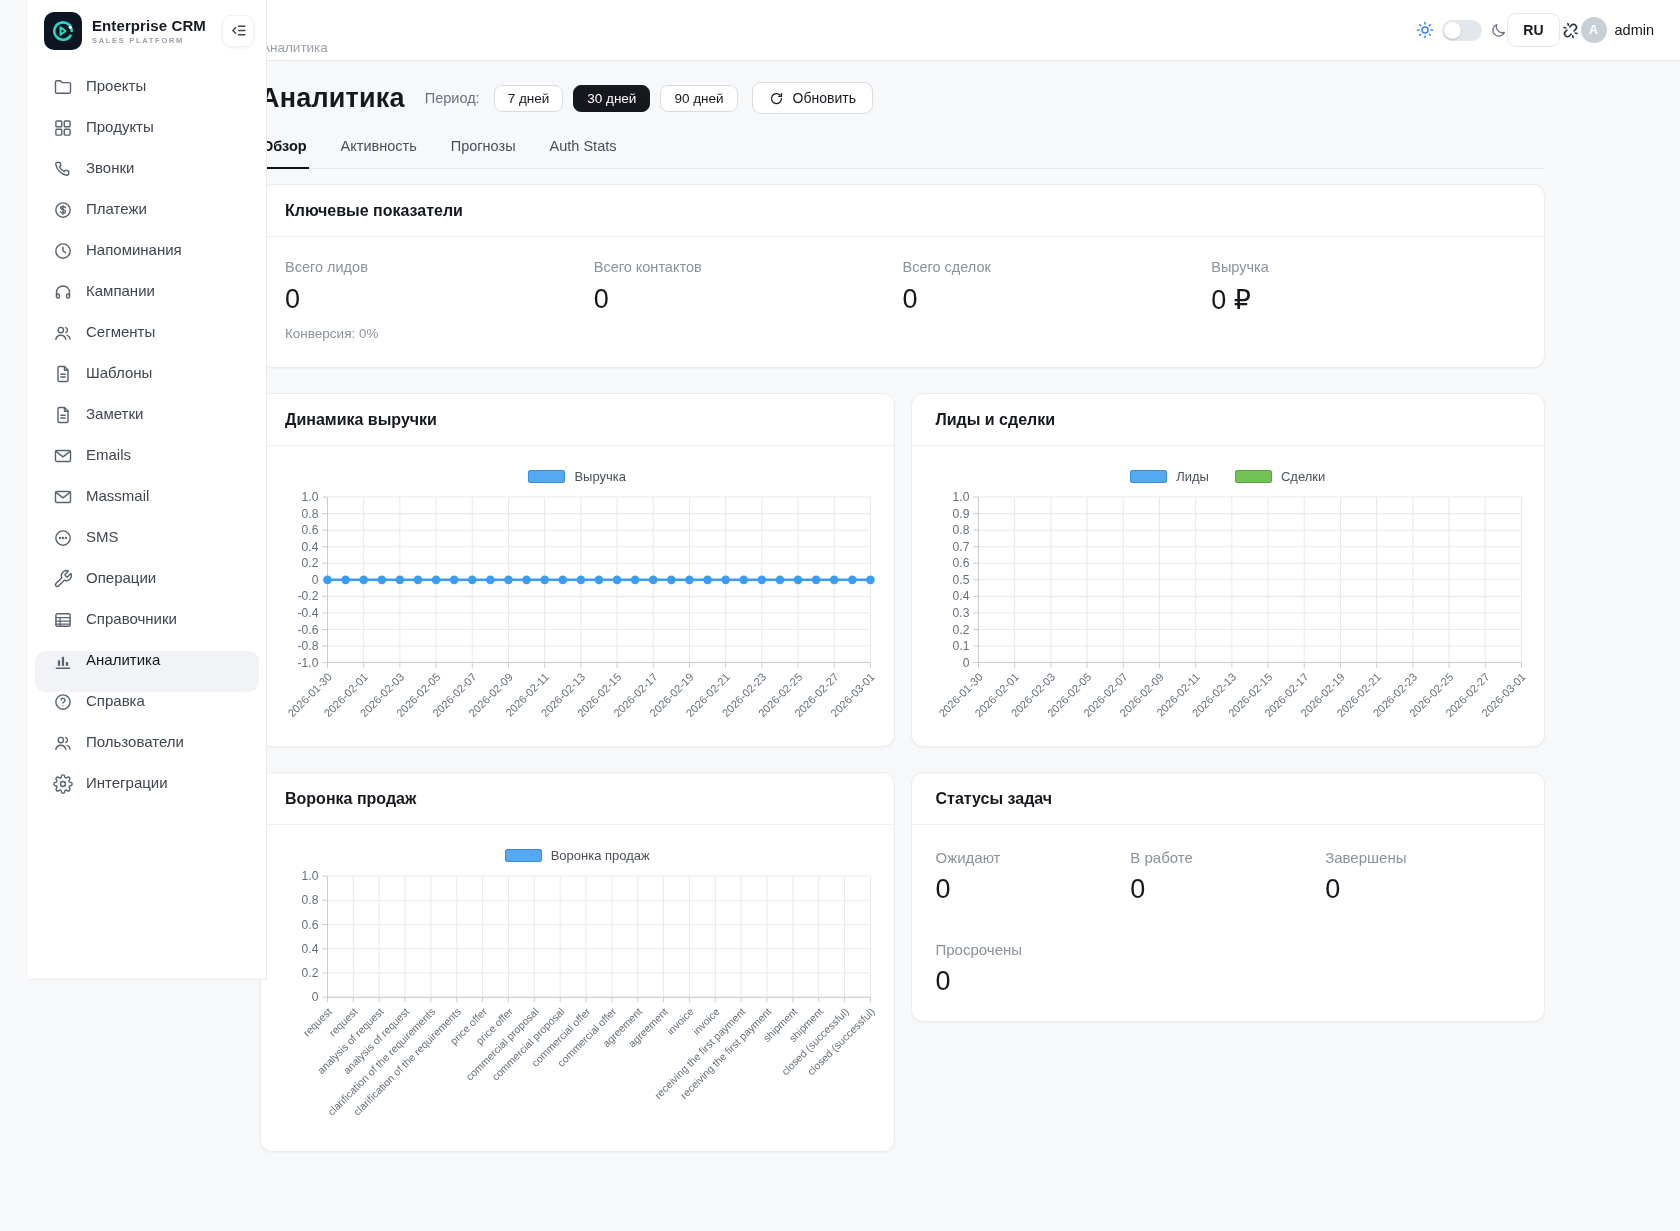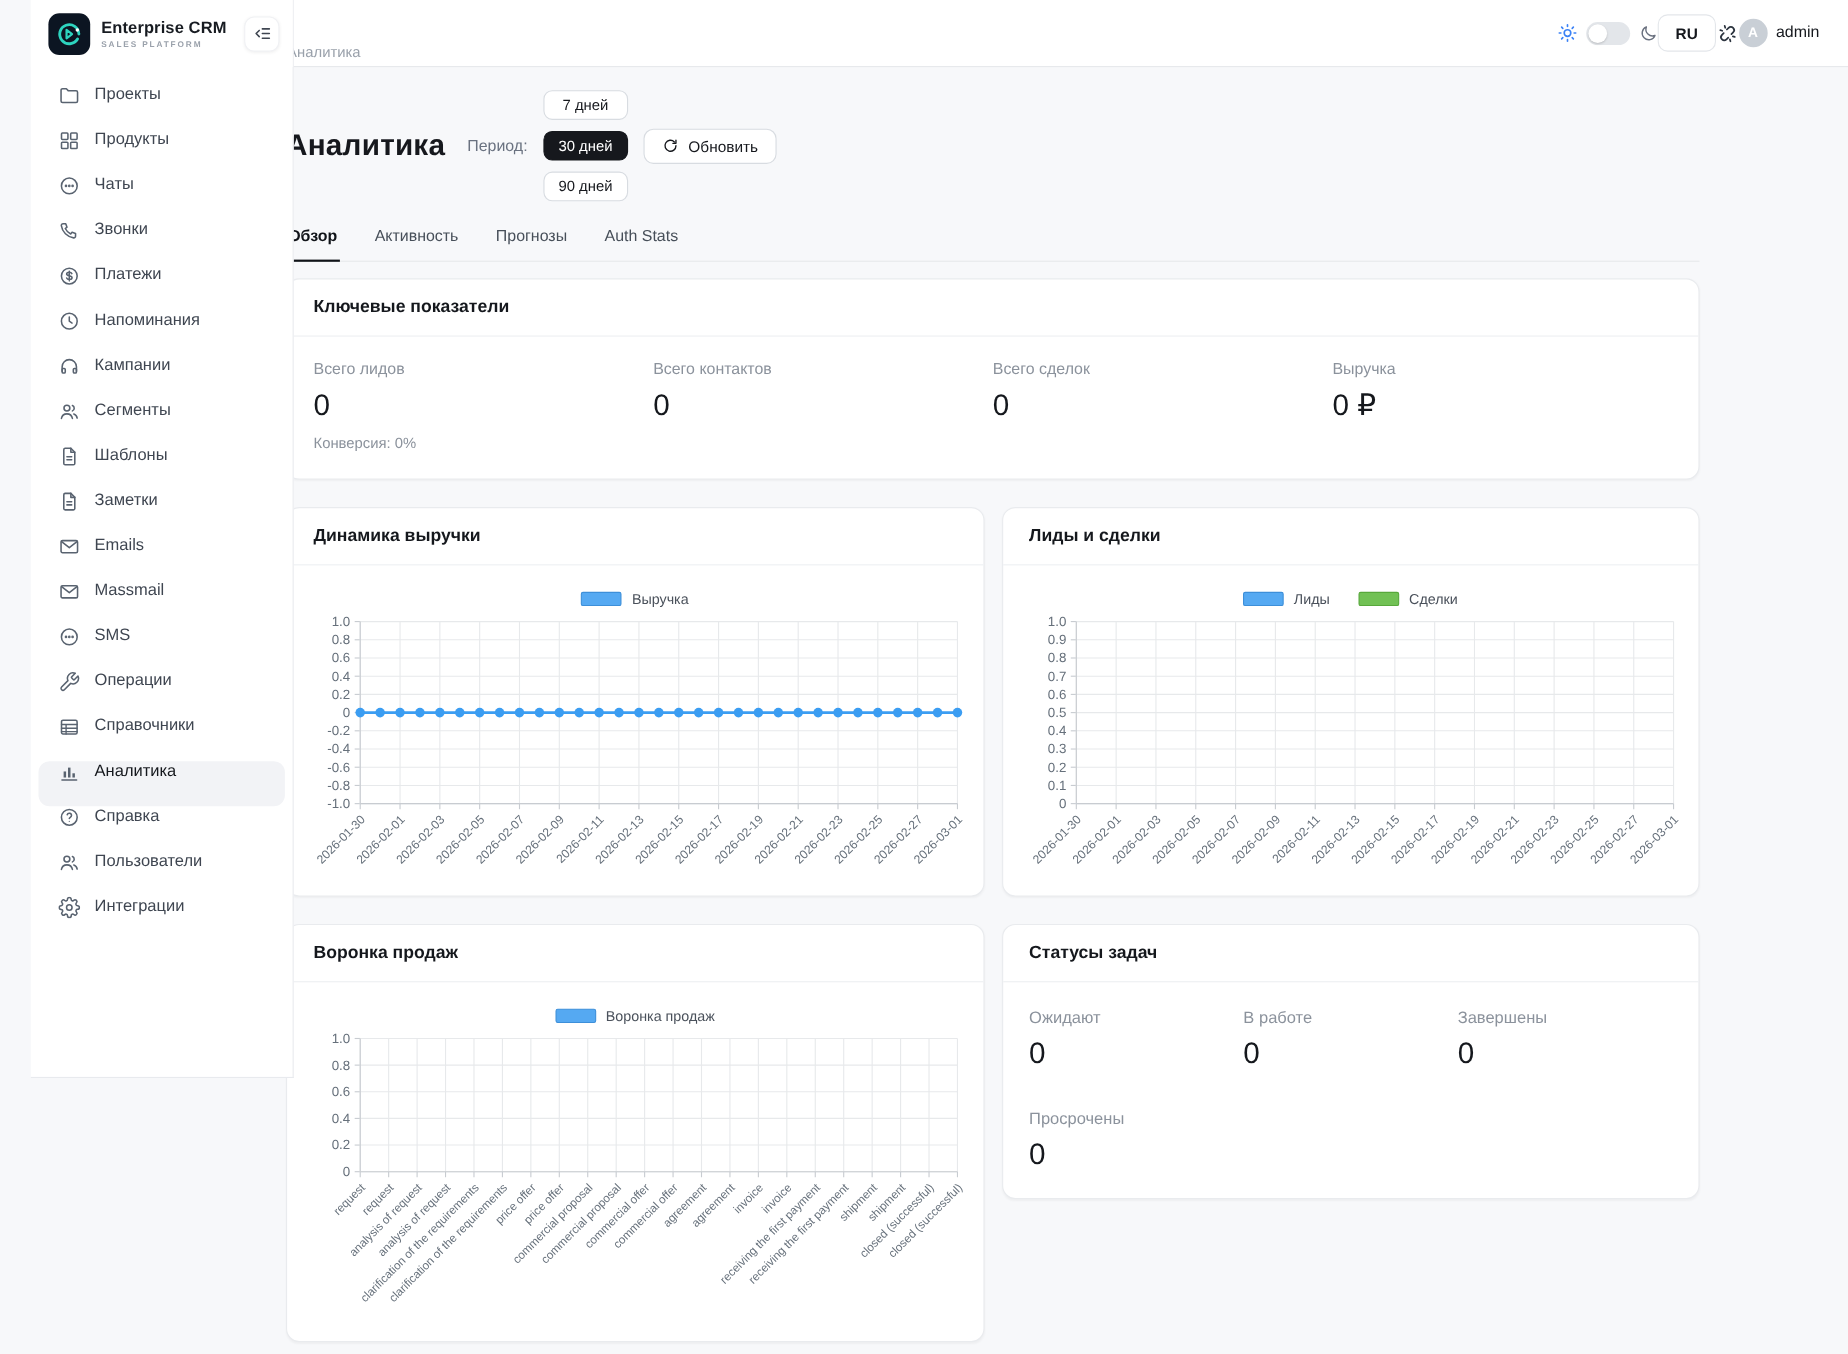--- a/index.html
+++ b/index.html
@@ -48,21 +48,21 @@
   .unlink-btn svg { width:21px; height:21px; }
   .user { display:flex; align-items:center; gap:8px; }
   .avatar { width:26px; height:26px; border-radius:50%; background:#c9cfd6; color:#fff; font-size:12.5px; font-weight:600; display:flex; align-items:center; justify-content:center; }
   .user-name { font-size:14.5px; color:#15181d; }
 
   
   .main { position:absolute; left:239px; top:61px; right:0; bottom:0; padding:21px 135px 0 21px; }
   .page-head { display:flex; align-items:center; gap:14px; }
   .page-title { font-size:27px; font-weight:700; color:#16181d; letter-spacing:.2px; }
   .period-label { font-size:14.5px; color:#6a7280; margin-left:6px; }
-  .period-group { display:flex; gap:10px;flex-direction:column; }
+  .period-group { display:flex; gap:10px; }
   .period-btn { padding:5px 13px; font-size:13.5px; border:1px solid #d8dce1; border-radius:8px; background:#fff; color:#16181d; cursor:pointer; }
   .period-btn.active { background:#16181d; color:#fff; border-color:#16181d; }
   .refresh-btn { display:flex; align-items:center; gap:9px; padding:7px 16px; font-size:14px; border:1px solid #d8dce1; border-radius:9px; background:#fff; color:#16181d; cursor:pointer; }
   .refresh-btn svg { width:15px; height:15px; }
 
   .tabs { display:flex; gap:30px; margin-top:24px; border-bottom:1px solid #e7e9ec; }
   .tab { padding:0 2px 13px; font-size:14.5px; color:#474f59; background:none; border:none; border-bottom:2px solid transparent; margin-bottom:-1px; cursor:pointer;text-align:center; }
   .tab.active { color:#101318; font-weight:700; border-bottom-color:#101318; }
 
   .card { background:#fff; border:1px solid #e9ebee; border-radius:12px; box-shadow:0 1px 2px rgba(20,24,34,.04); }
@@ -131,31 +131,20 @@
       <div class="nav-item">
         <span class="nav-icon">
           <svg viewBox="0 0 24 24" fill="none" stroke="currentColor" stroke-width="1.7" stroke-linecap="round" stroke-linejoin="round">
             <rect x="3.5" y="3.5" width="7" height="7" rx="1"></rect>
             <rect x="13.5" y="3.5" width="7" height="7" rx="1"></rect>
             <rect x="3.5" y="13.5" width="7" height="7" rx="1"></rect>
             <rect x="13.5" y="13.5" width="7" height="7" rx="1"></rect>
           </svg>
         </span>
         <span class="nav-label">Продукты</span>
-      </div>
-      <div class="nav-item">
-        <span class="nav-icon">
-          <svg viewBox="0 0 24 24" fill="none" stroke="currentColor" stroke-width="1.7" stroke-linecap="round" stroke-linejoin="round">
-            <circle cx="12" cy="12" r="8.6"></circle>
-            <circle cx="8.4" cy="12" r="0.6" fill="currentColor"></circle>
-            <circle cx="12" cy="12" r="0.6" fill="currentColor"></circle>
-            <circle cx="15.6" cy="12" r="0.6" fill="currentColor"></circle>
-          </svg>
-        </span>
-        <span class="nav-label">Чаты</span>
       </div>
       <div class="nav-item">
         <span class="nav-icon">
           <svg viewBox="0 0 24 24" fill="none" stroke="currentColor" stroke-width="1.7" stroke-linecap="round" stroke-linejoin="round">
             <path d="M5.2 4h2.9l1.4 3.8-1.9 1.5a12.5 12.5 0 0 0 5.9 5.9l1.5-1.9 3.8 1.4v2.9a1.9 1.9 0 0 1-2.1 1.9A15.8 15.8 0 0 1 3.3 6.1 1.9 1.9 0 0 1 5.2 4z"></path>
           </svg>
         </span>
         <span class="nav-label">Звонки</span>
       </div>
       <div class="nav-item">

